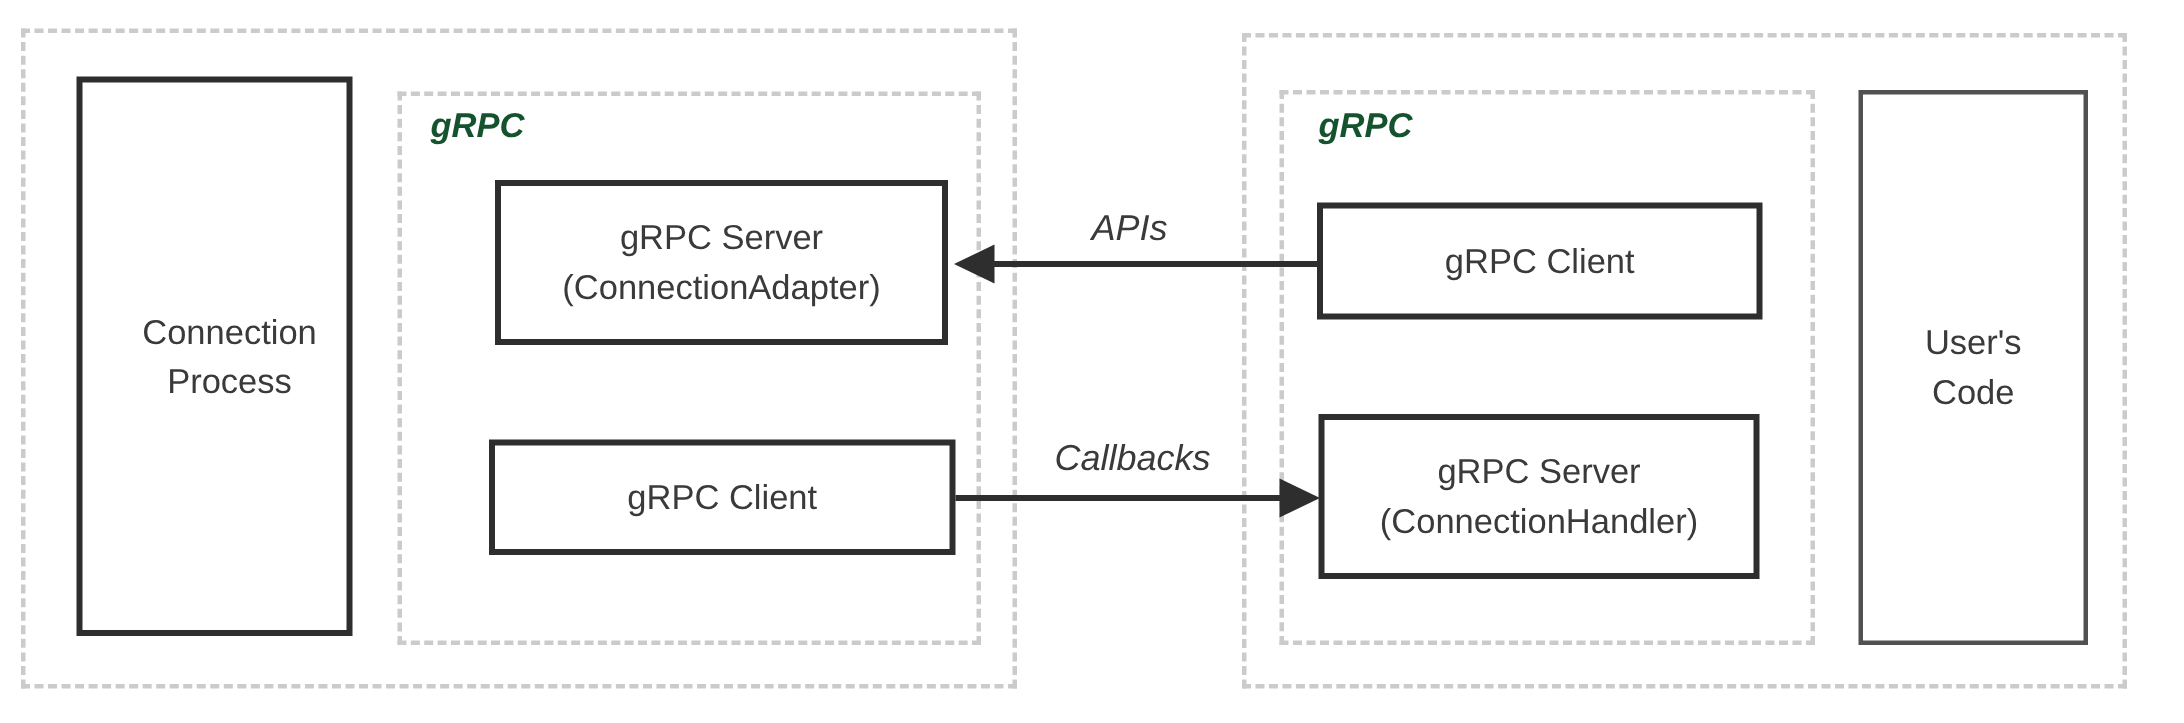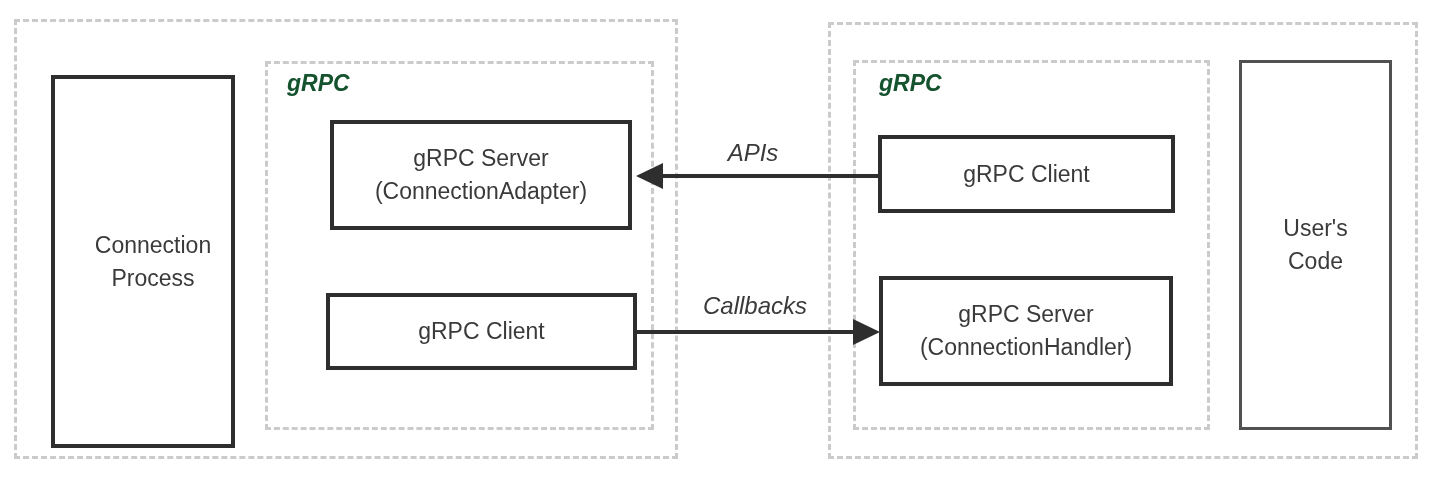--- a/index.html
+++ b/index.html
@@ -62,21 +62,21 @@
     pointer-events: none;
   }
 </style>
 </head>
 <body>
 
 <div class="canvas">
 
   <div class="dashed-box" style="left:14px; top:19px; width:664px; height:440px;"></div>
 
-  <div class="solid-box" style="left:51px; top:75px; width:184px; height:373px;padding-left:20px;">
+  <div class="solid-box" style="left:51px; top:51px; width:184px; height:373px;padding-left:20px;">
     <span>Connection
 Process</span>
   </div>
 
   <div class="dashed-box" style="left:265px; top:61px; width:389px; height:369px;"></div>
   <div class="grpc-title" style="left:287px; top:70px;">gRPC</div>
 
   <div class="solid-box" style="left:330px; top:120px; width:302px; height:110px;">
     <span>gRPC Server
 (ConnectionAdapter)</span>

